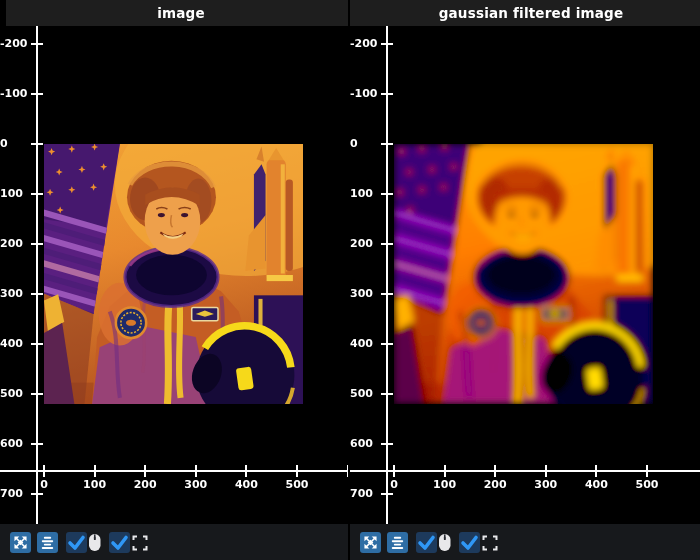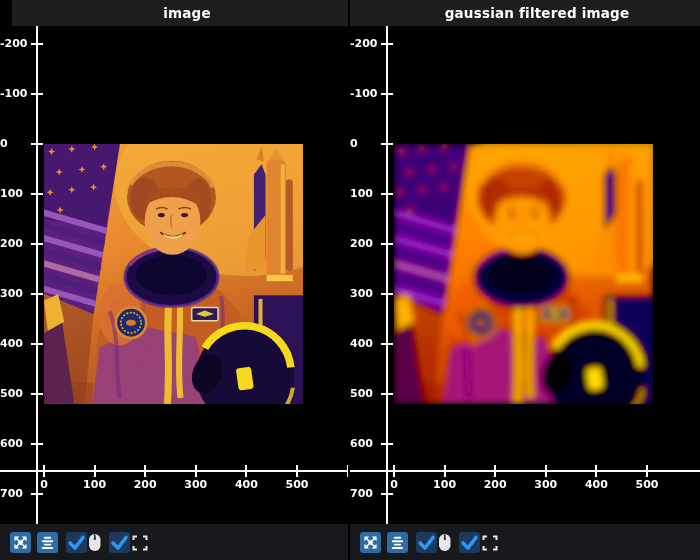--- a/index.html
+++ b/index.html
@@ -1,20 +1,20 @@
 <!DOCTYPE html>
 <html><head>
 <meta charset="utf-8">
 <style>
   html,body{margin:0;padding:0;background:#000;}
   #app{position:relative;width:700px;height:560px;background:#000;overflow:hidden;
        font-family:"DejaVu Sans","Liberation Sans",sans-serif;}
   .panel{position:absolute;top:0;width:350px;height:560px;}
   #panel-left{left:0;} #panel-right{left:350px;}
-  .title-bar{position:absolute;top:0;left:12px;width:100%;height:26px;background:#1e1e1e;
+  .title-bar{position:absolute;top:0;left:6px;width:100%;height:26px;background:#1e1e1e;
              display:flex;align-items:center;justify-content:center;}
   .title-text{color:#ffffff;font-weight:bold;font-size:13.5px;letter-spacing:.2px;}
   .plot{position:absolute;top:26px;left:0;width:350px;height:498px;background:#000;overflow:hidden;}
   .img-svg{position:absolute;left:44px;top:118px;width:259px;height:260px;}
   .axis-v{position:absolute;left:36px;top:0;width:2px;height:498px;background:#fff;}
   .axis-h{position:absolute;left:0;top:444px;width:100%;height:2px;background:#fff;}
   .ytick{position:absolute;left:31px;width:12px;height:2px;background:#fff;}
   .ylab{position:absolute;left:0;width:29px;text-align:left;font-size:11px;font-weight:bold;color:#fff;line-height:14px;}
   .xtick{position:absolute;top:439px;width:2px;height:12px;background:#fff;}
   .xlab{position:absolute;top:452px;width:44px;text-align:center;font-size:11px;font-weight:bold;color:#fff;line-height:14px;}

